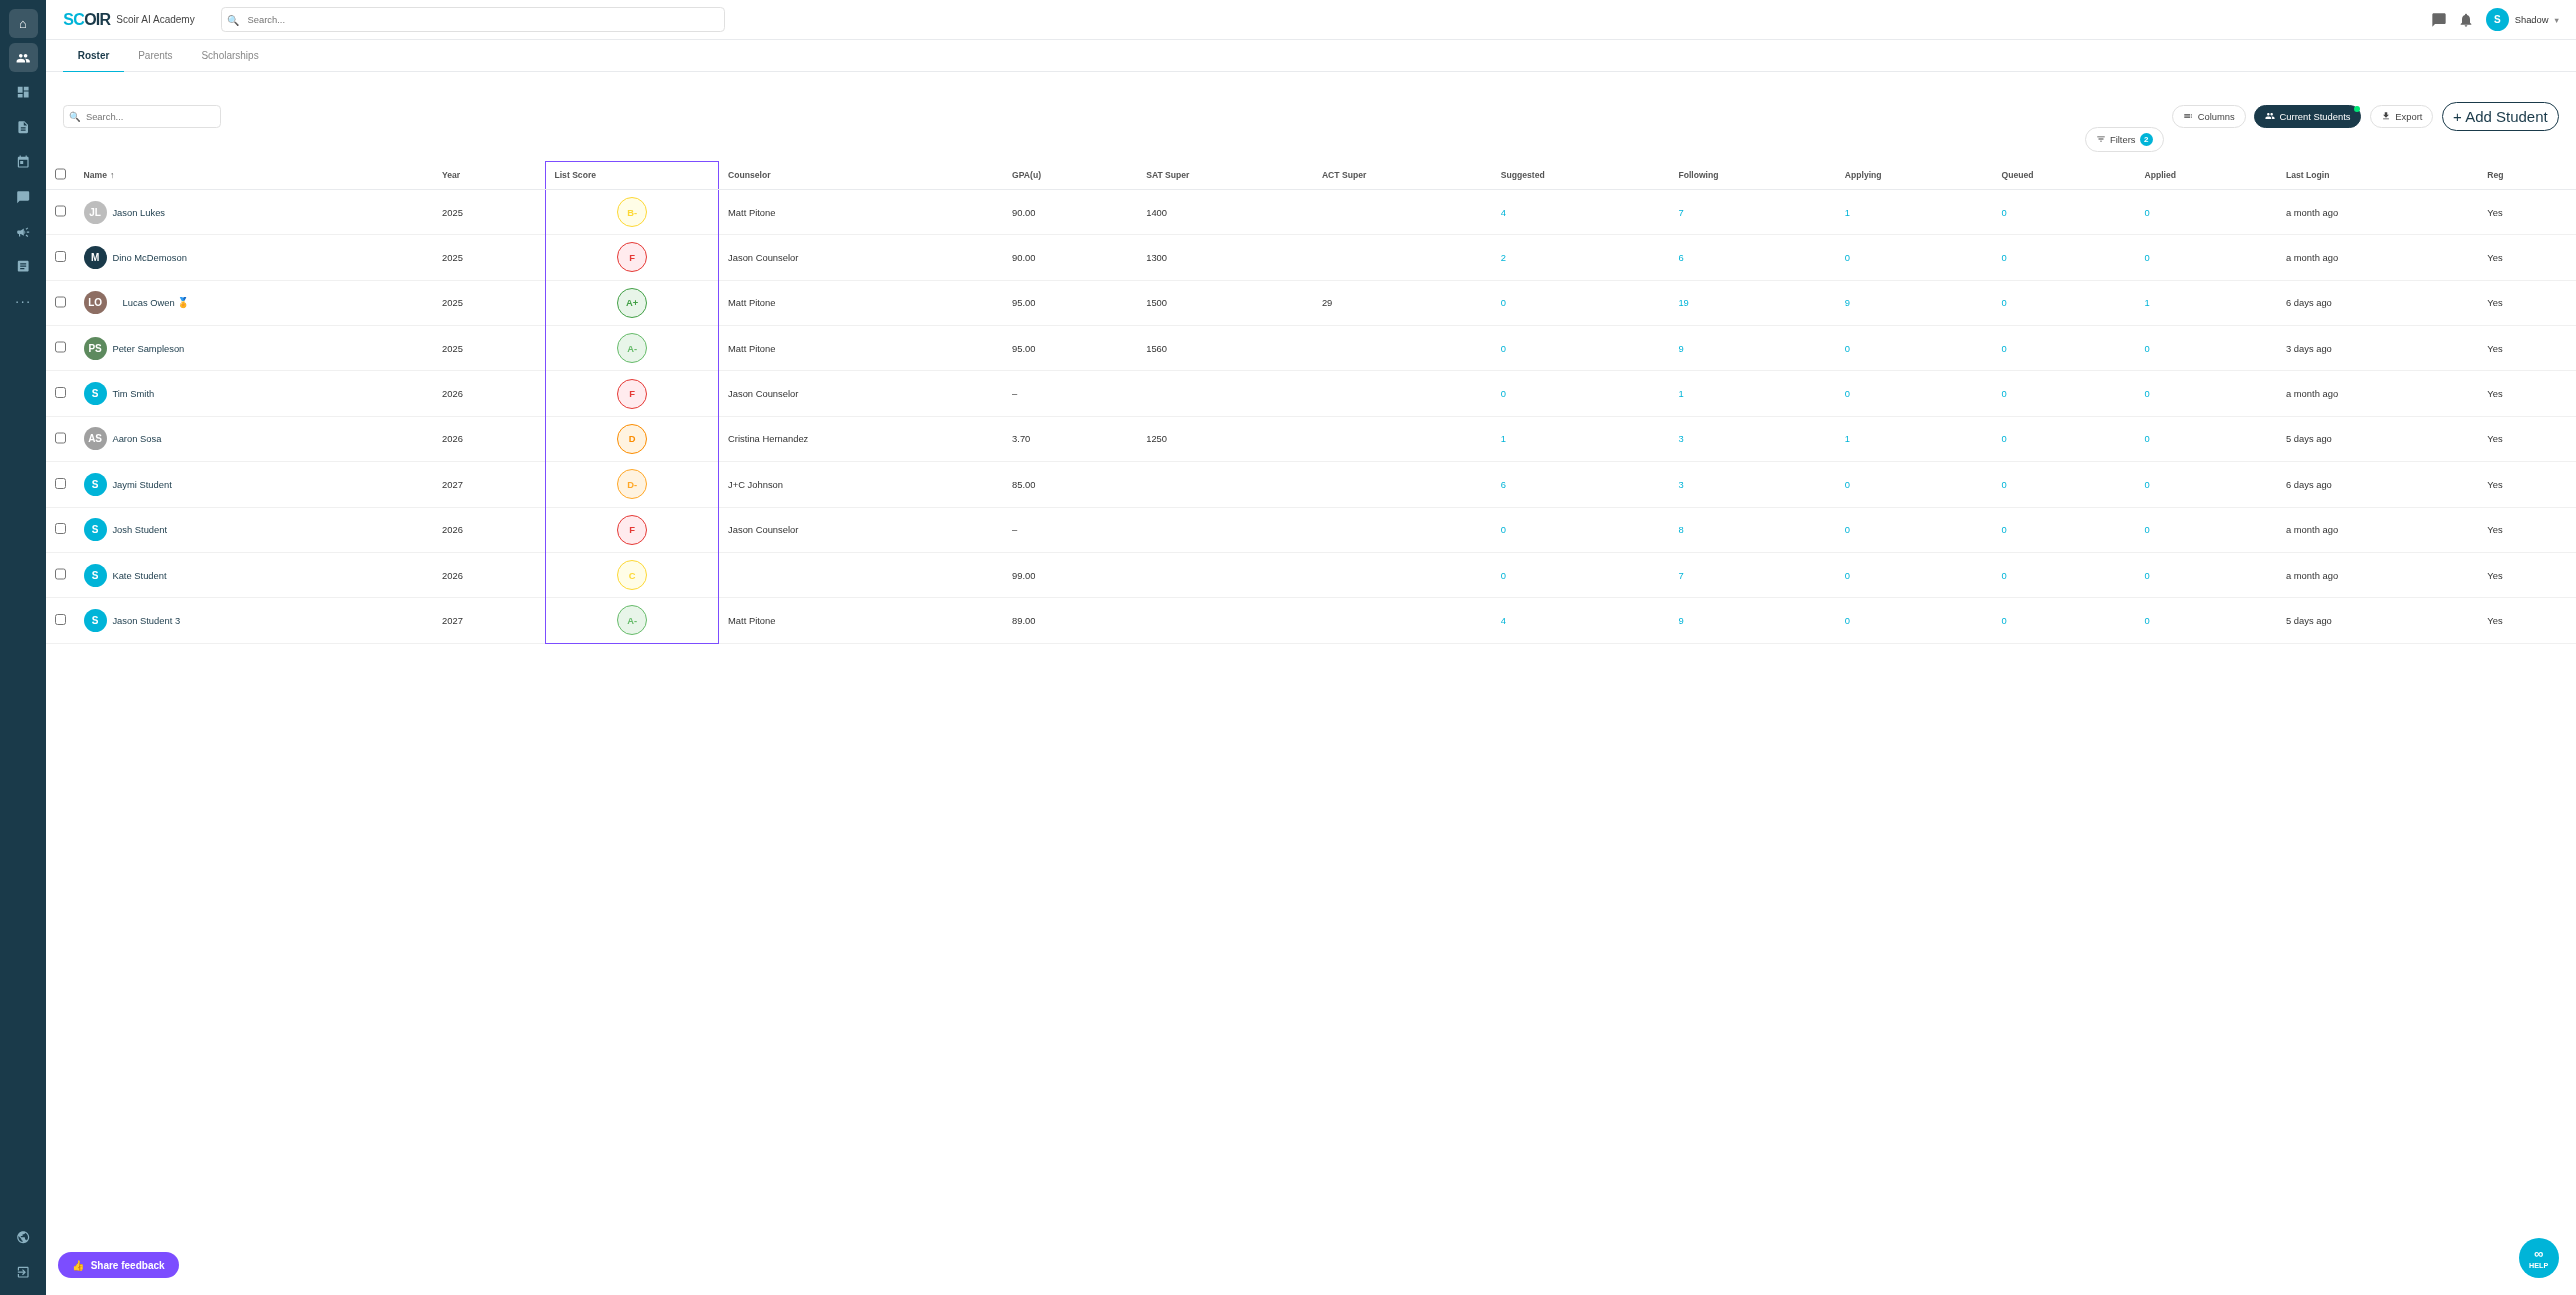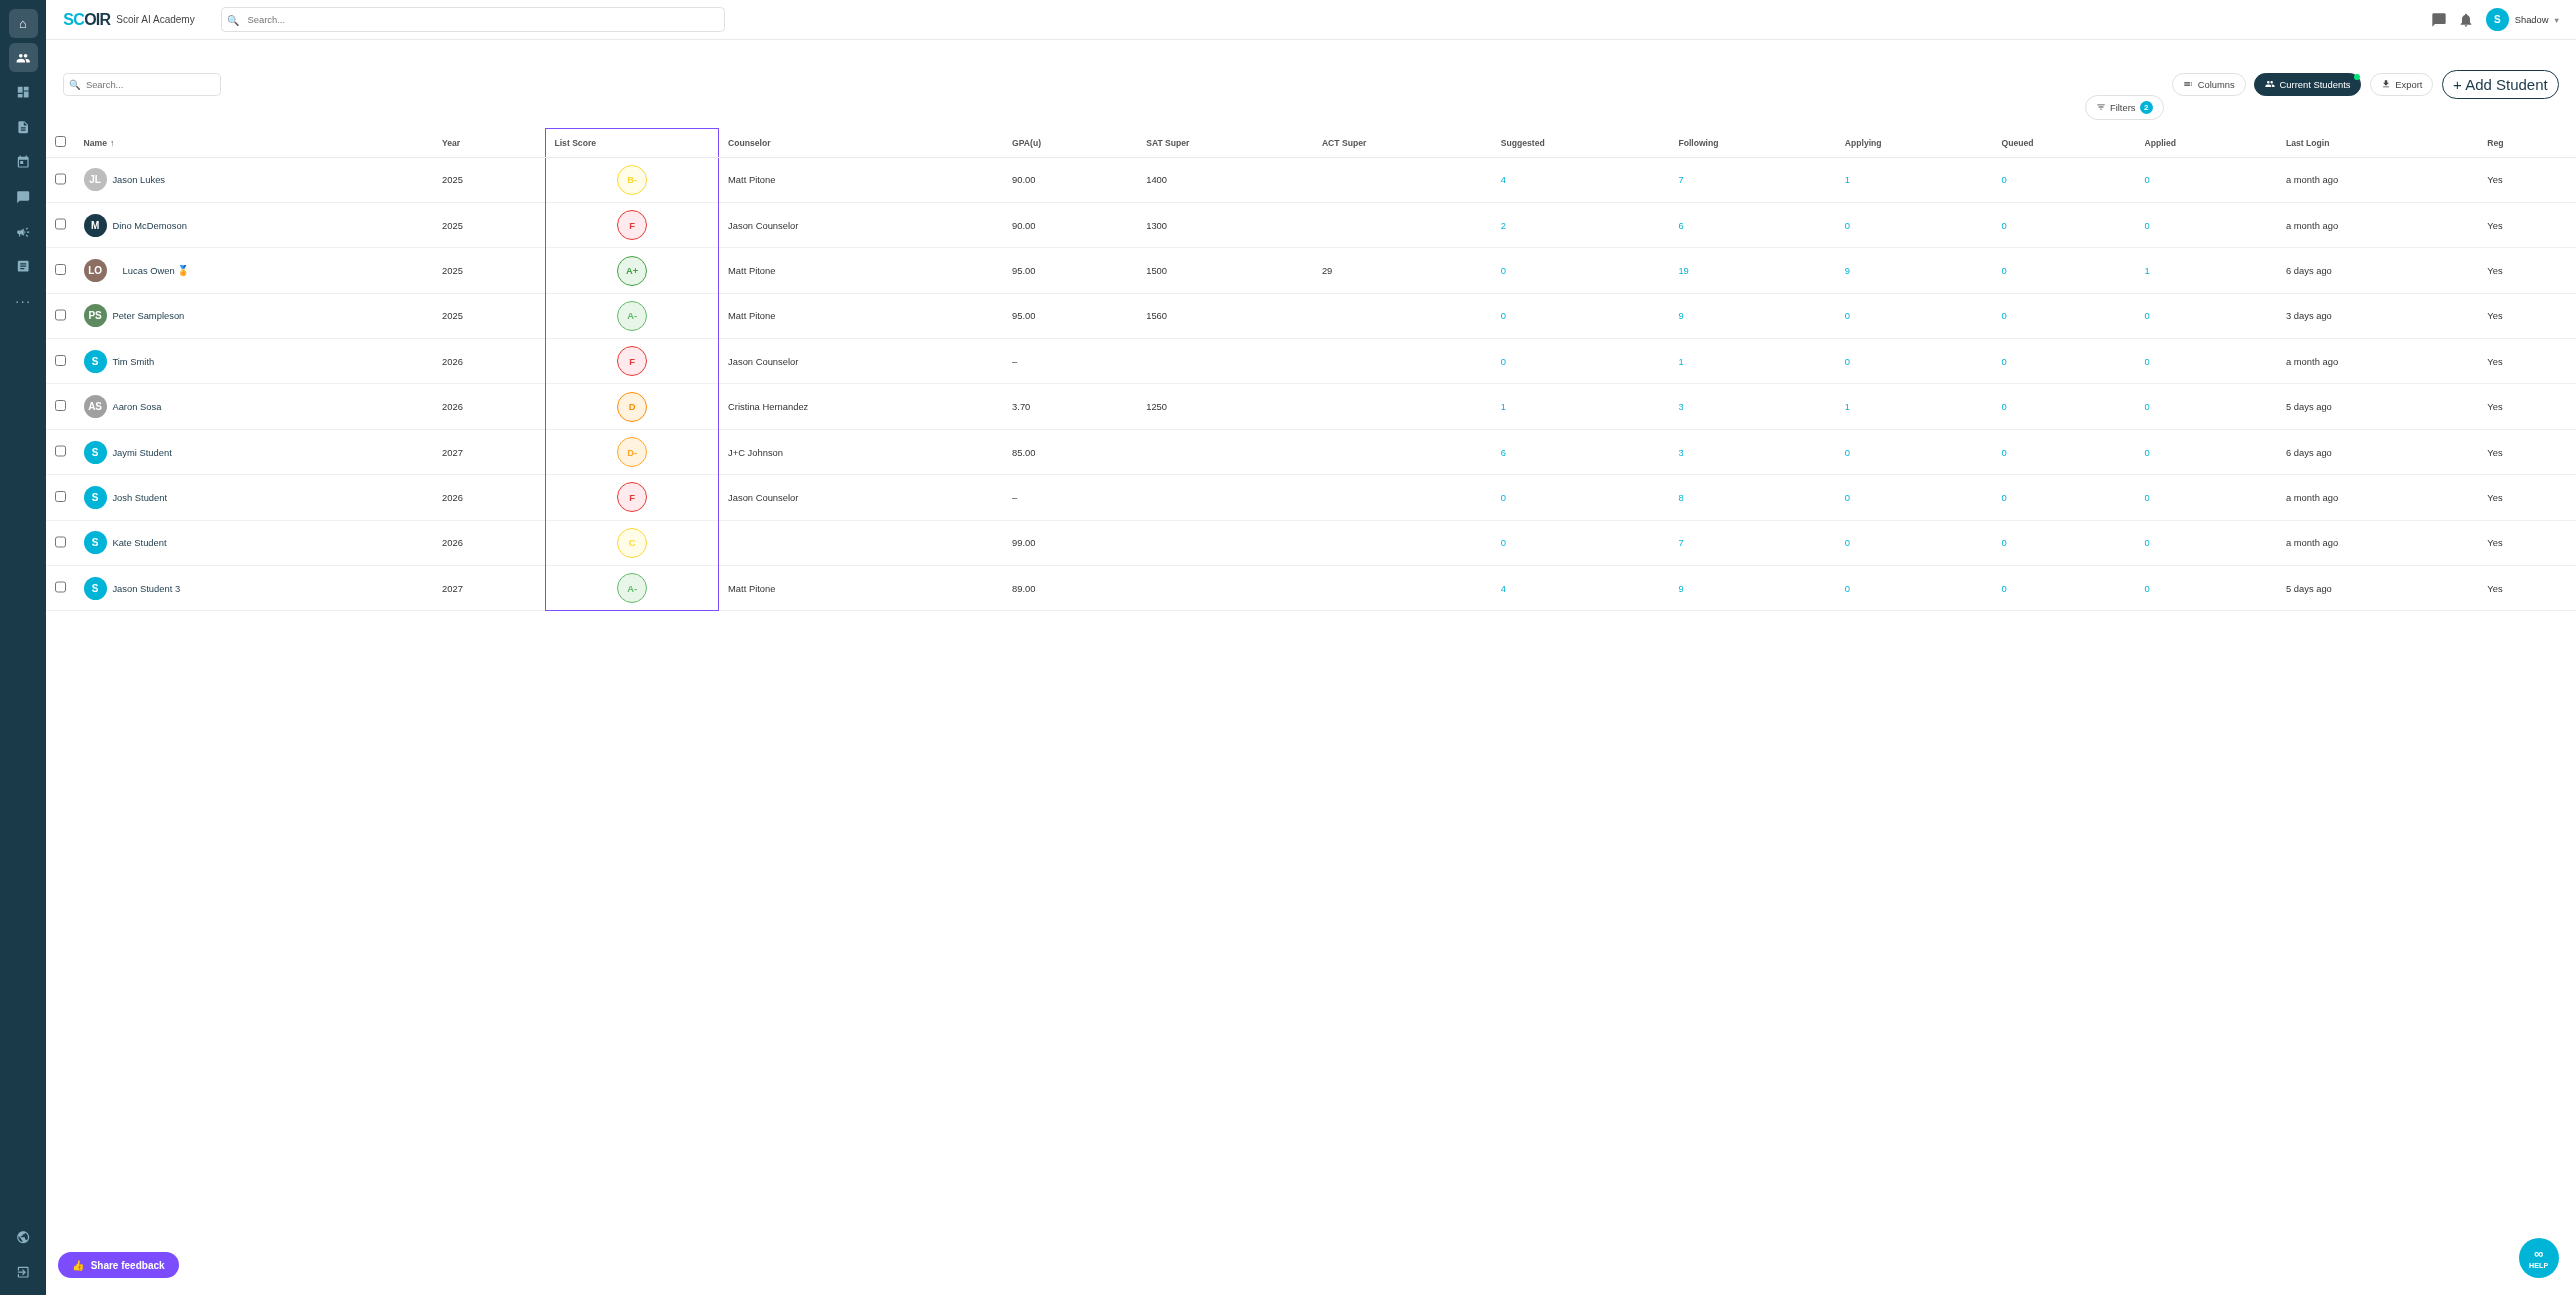--- a/index.html
+++ b/index.html
@@ -332,20 +332,25 @@
       <div class="user-badge">
         <div class="user-avatar-hdr">S</div>
         <span class="user-name">Shadow</span>
         <span style="color:#888; font-size:8.6px;">▾</span>
       </div>
     </div>
   </div>
 
   <div class="content">
 
+    <div class="tabs">
+      <div class="tab active">Roster</div>
+      <div class="tab">Parents</div>
+      <div class="tab">Scholarships</div>
+    </div>
 
     <div class="toolbar">
       <div class="search-box">
         <span class="s-icon">🔍</span>
         <input type="text" placeholder="Search..." style="">
       </div>
       <div class="toolbar-spacer"></div>
       <button class="toolbar-btn active-filter">
         <svg width="10" height="10" viewBox="0 0 24 24" fill="#444">
             <path d="M10 18h4v-2h-4v2zM3 6v2h18V6H3zm3 7h12v-2H6v2z"></path>

